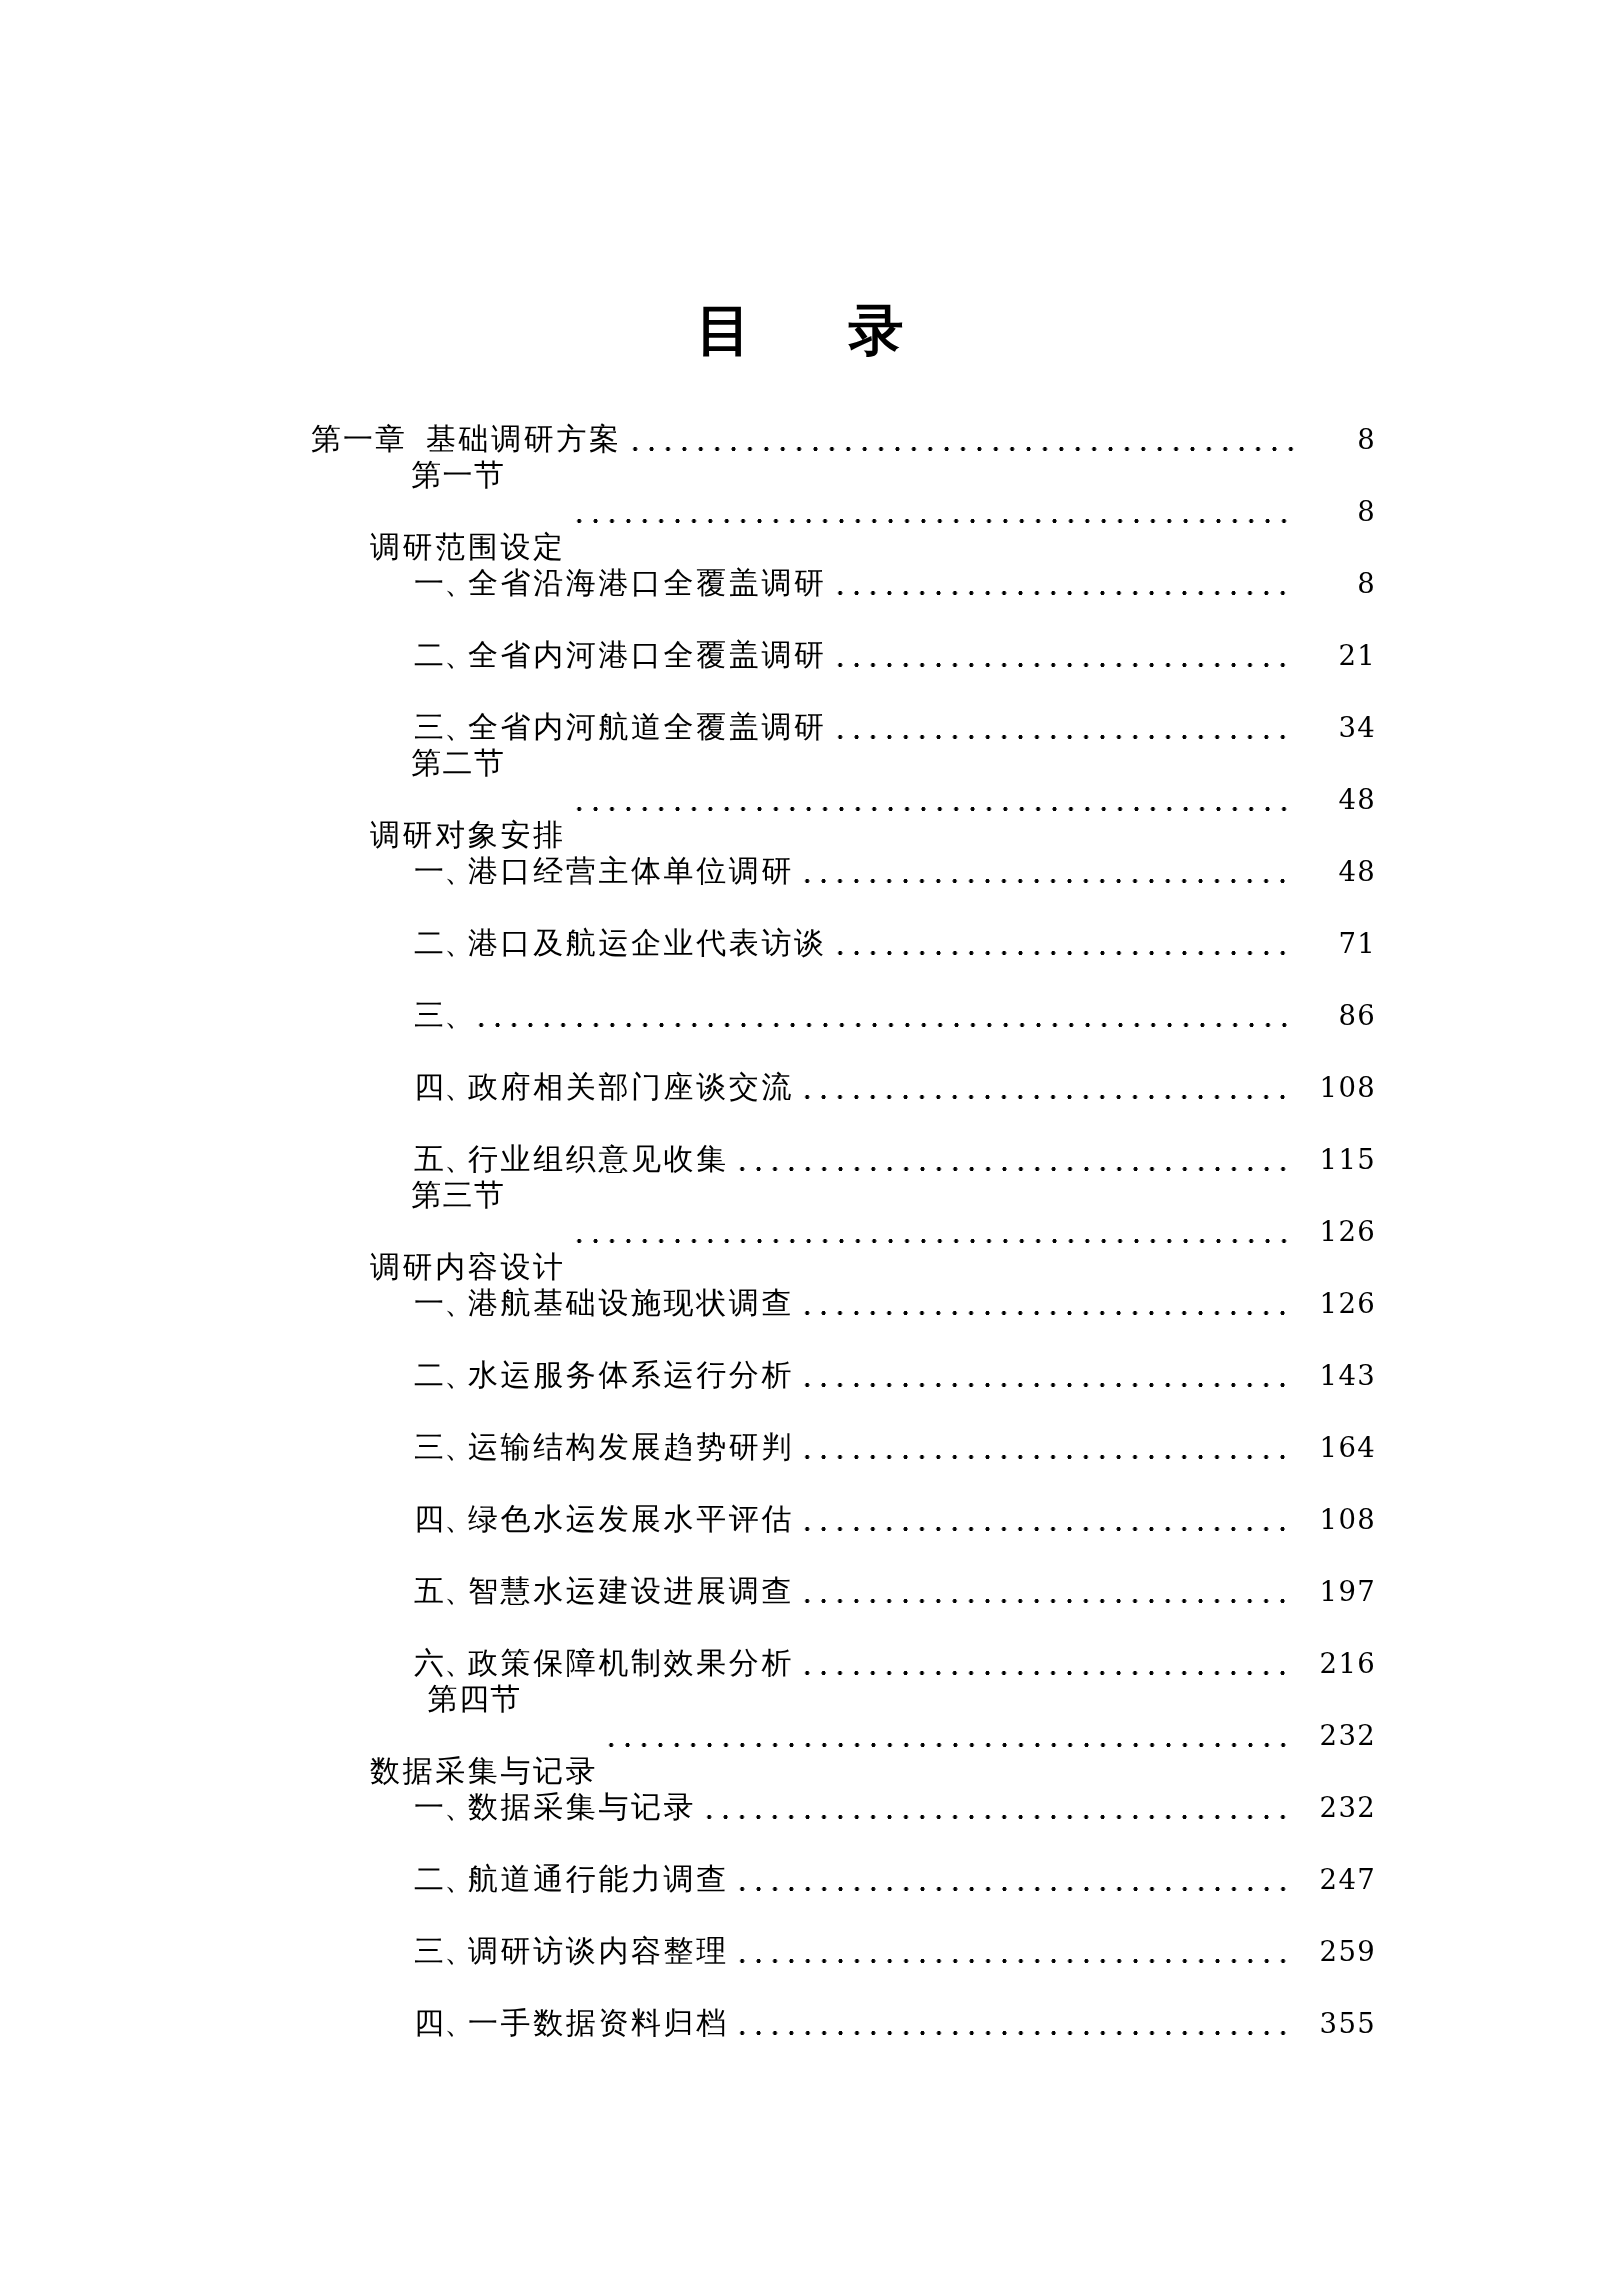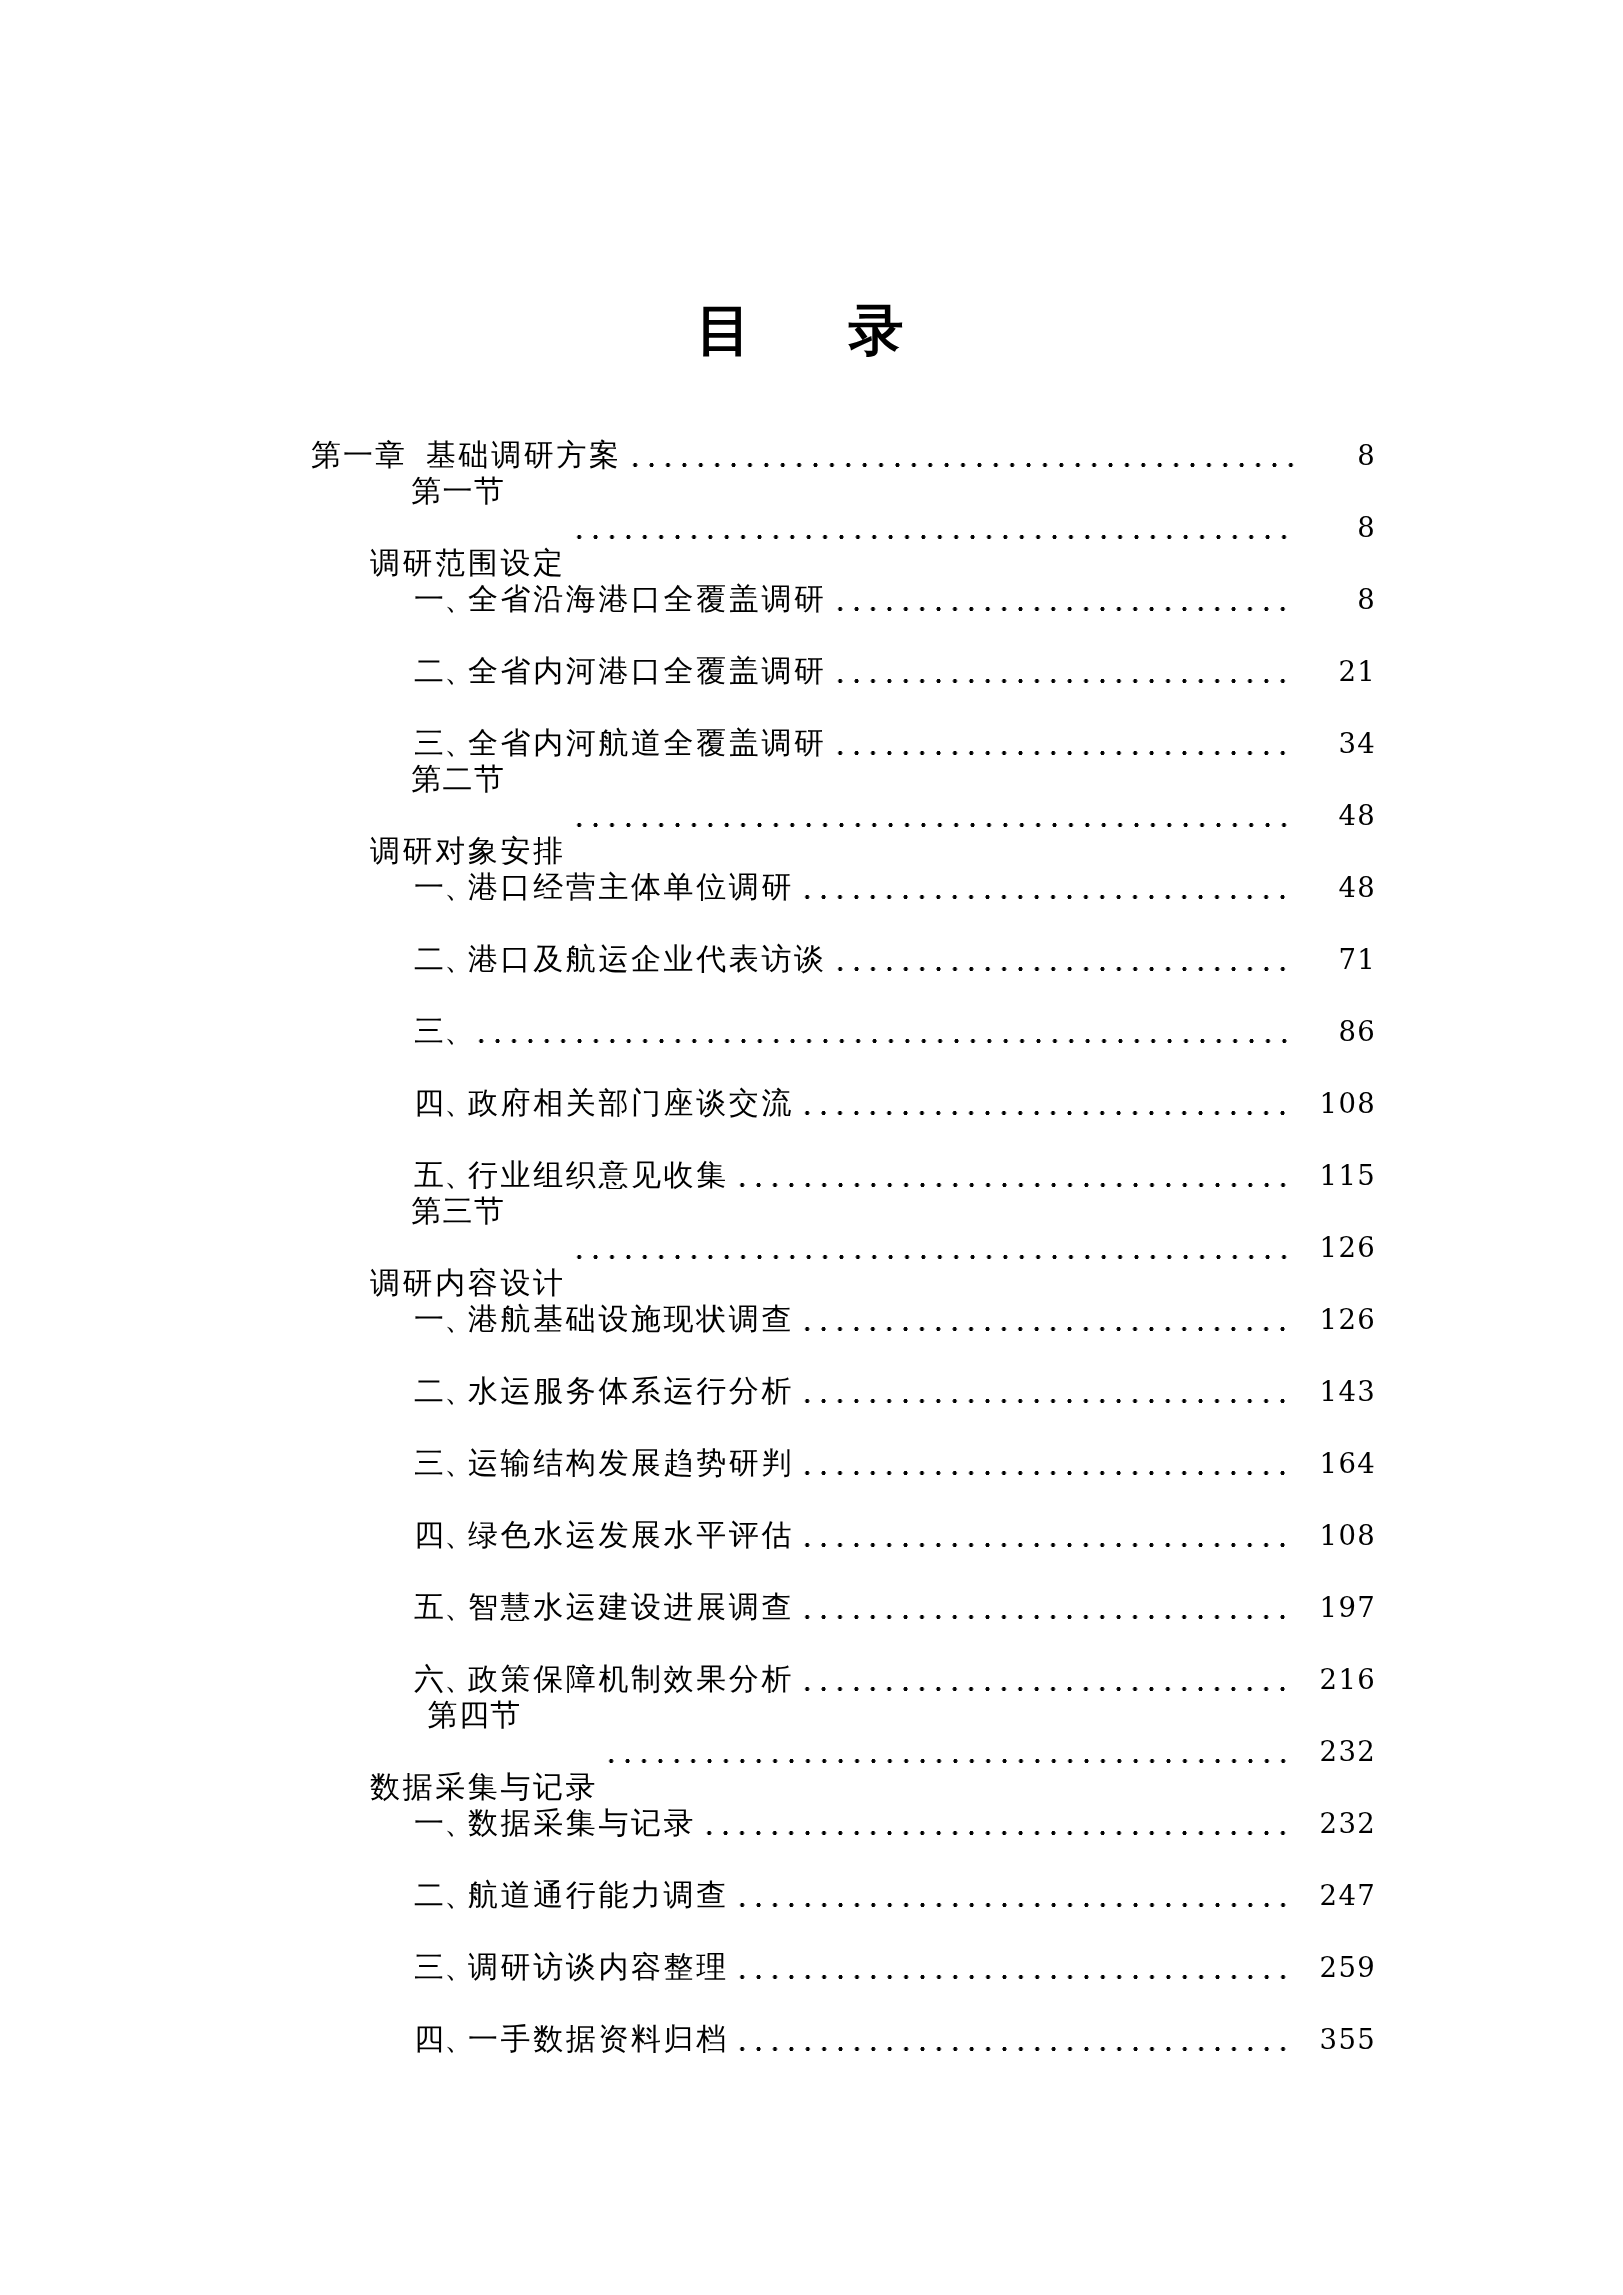--- a/index.html
+++ b/index.html
@@ -9,21 +9,21 @@
     color: #000000;
   }
   .title {
     position: absolute; top: 288px; left: 0; width: 1623px;
     text-align: center; font-size: 55px; font-weight: bold;
     letter-spacing: 39px; line-height: 85px;
     font-family: "DejaVu Sans", "Liberation Sans", sans-serif;
     padding-left: 7.9px;
   }
   .toc {
-    position: absolute; top: 419px; left: 0; width: 1623px;
+    position: absolute; top: 403px; left: 0; width: 1623px;
   }
   .row {
     position: relative; height: 72px; display: flex; align-items: center;
     font-size: 30px; line-height: 72px;
   }
   .row .lead {
     display: flex; align-items: center; white-space: nowrap;
   }
   .row.level-1 .lead { margin-left: 311px; }
   .row.level-2 .lead { margin-left: 370px; flex-direction: column; }

